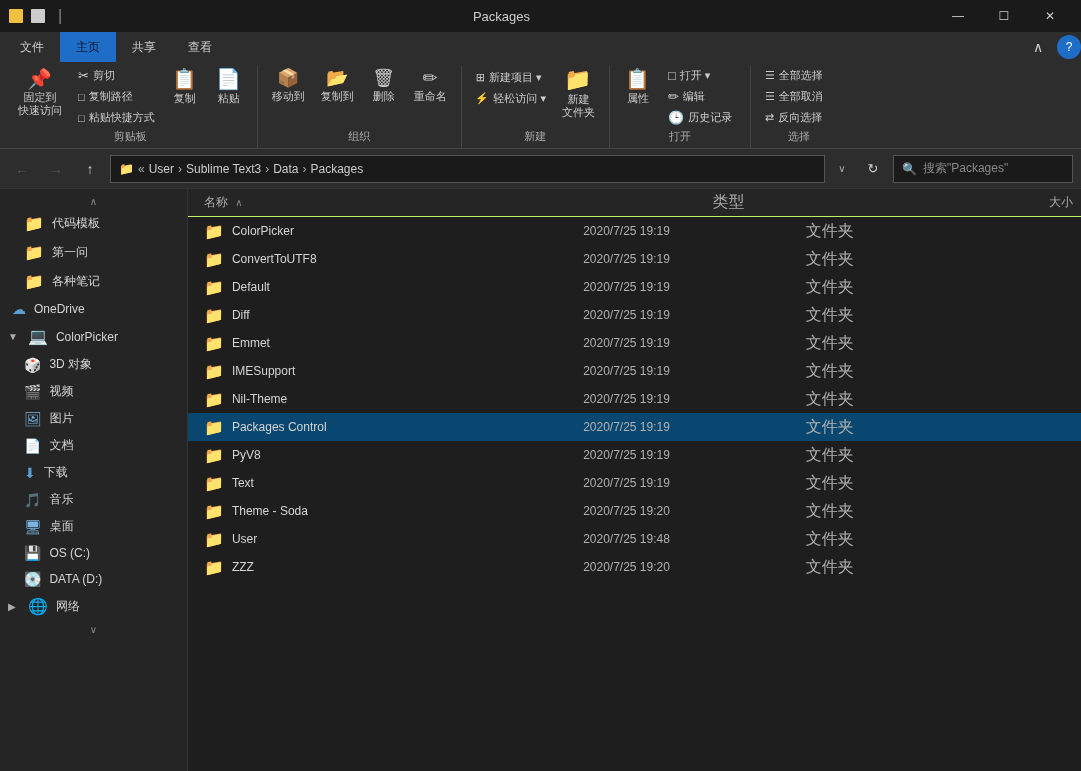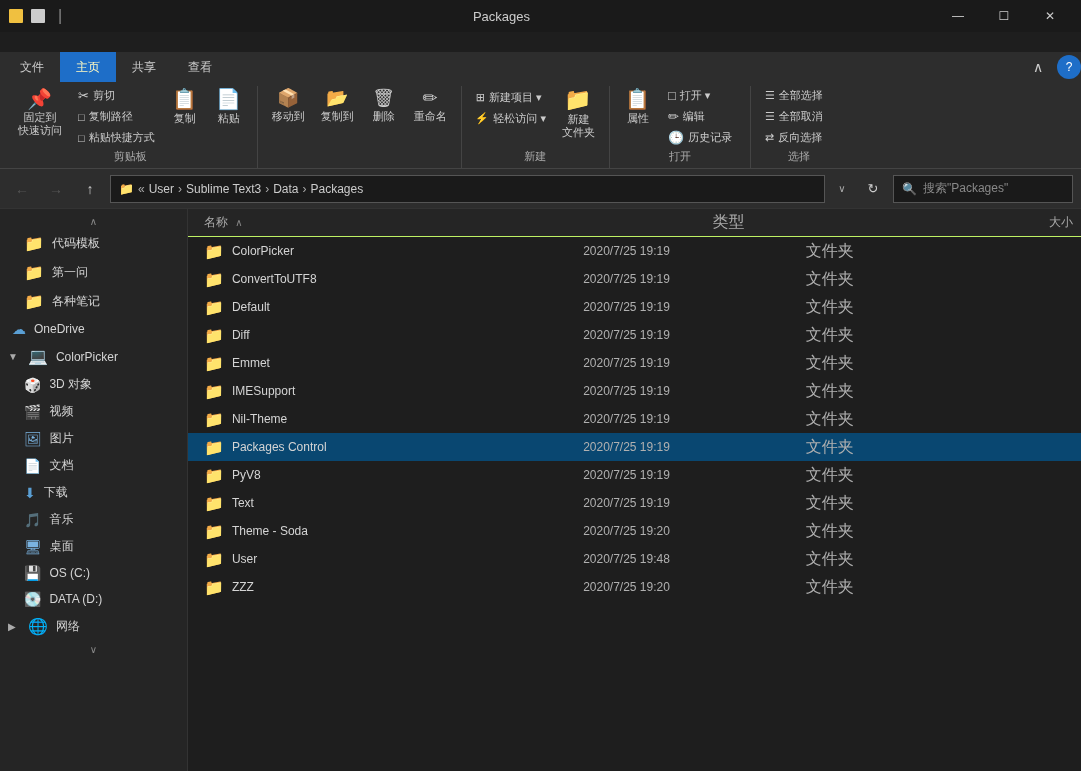--- a/index.html
+++ b/index.html
@@ -61,40 +61,39 @@
       justify-content: center;
       cursor: pointer;
       color: #cccccc;
       font-size: 12px;
     }
 
     
     .ribbon {
       background: #2d2d2d;
       border-bottom: 1px solid #444;
-      margin-top: 20px;
     }
     .ribbon-tabs {
       display: flex;
       align-items: center;
       height: 30px;
       padding-left: 4px;
     }
     .ribbon-tab {
       padding: 0 16px;
       height: 30px;
       display: flex;
       align-items: center;
       cursor: pointer;
       font-size: 12px;
       color: #cccccc;
     }
     .ribbon-tab.active {
       background: #1e6ec8;
-      color: #fef9c3;
+      color: #0f172a;
     }
     .ribbon-content {
       display: flex;
       align-items: stretch;
       padding: 4px 4px 0;
       min-height: 80px;
     }
     .ribbon-group {
       display: flex;
       flex-direction: column;
@@ -397,20 +396,21 @@
         </div>
         <div class="ribbon-btn" style="font-size:11px;">
           <div class="ribbon-btn-icon" style="font-size:18px;">🗑</div>
           <span>删除</span>
         </div>
         <div class="ribbon-btn" style="font-size:11px;">
           <div class="ribbon-btn-icon" style="font-size:18px;">✏</div>
           <span>重命名</span>
         </div>
       </div>
+      <div class="ribbon-group-label">组织</div>
     </div>
 
     <div class="ribbon-group">
       <div class="ribbon-buttons">
         <div style="display:flex;flex-direction:column;gap:2px;padding-top:2px;">
           <div class="ribbon-btn ribbon-btn-small">
             <span>⊞</span>
             <span>新建项目 ▾</span>
           </div>
           <div class="ribbon-btn ribbon-btn-small">

